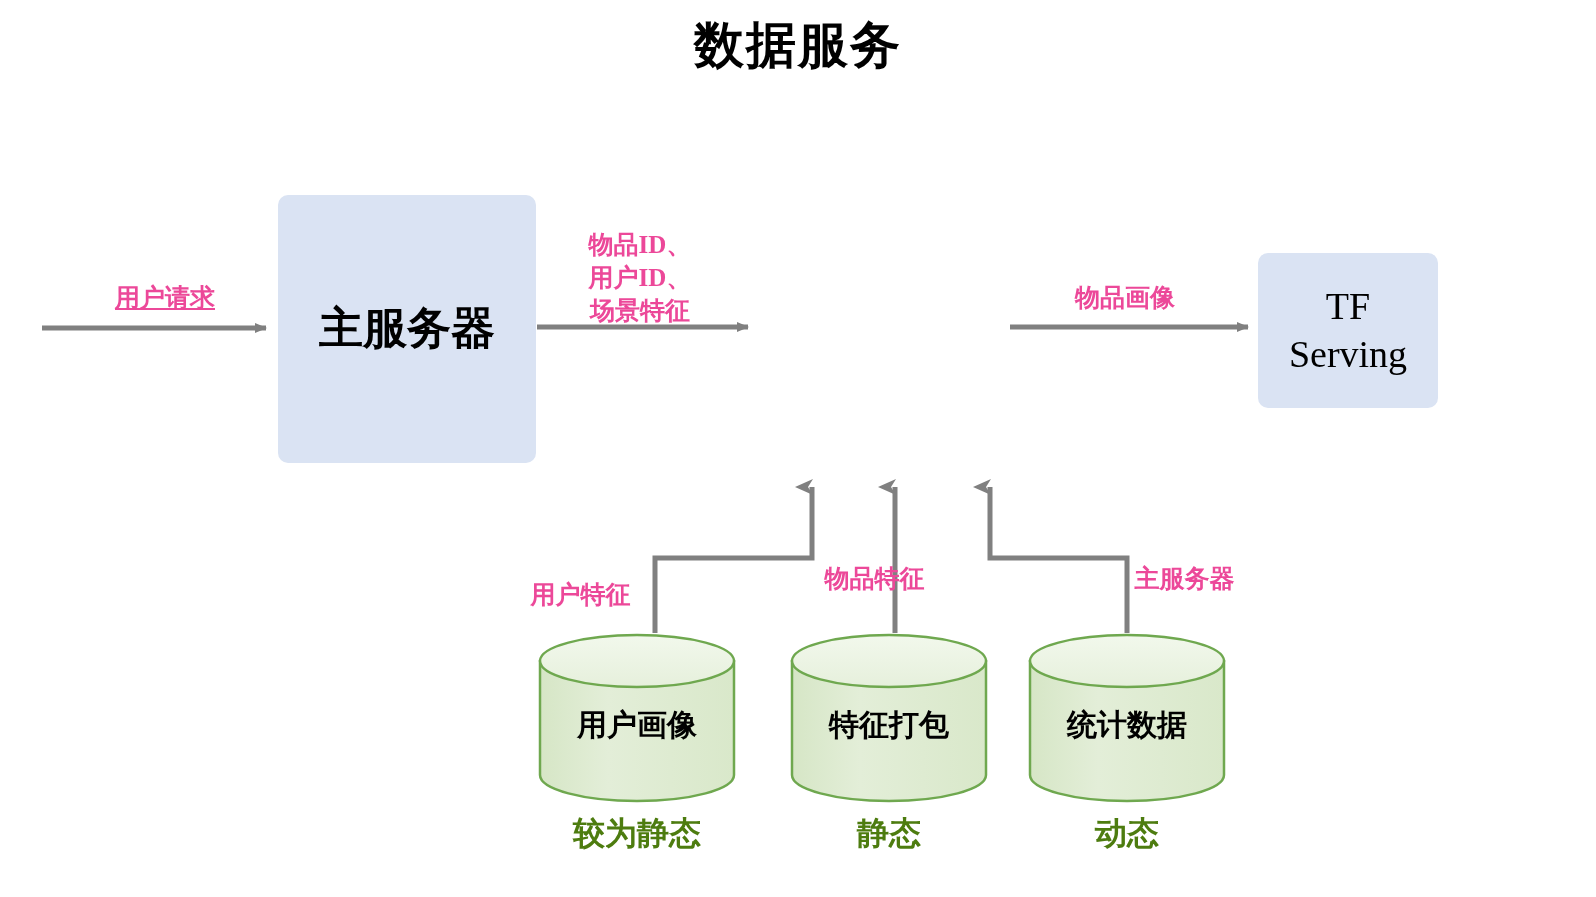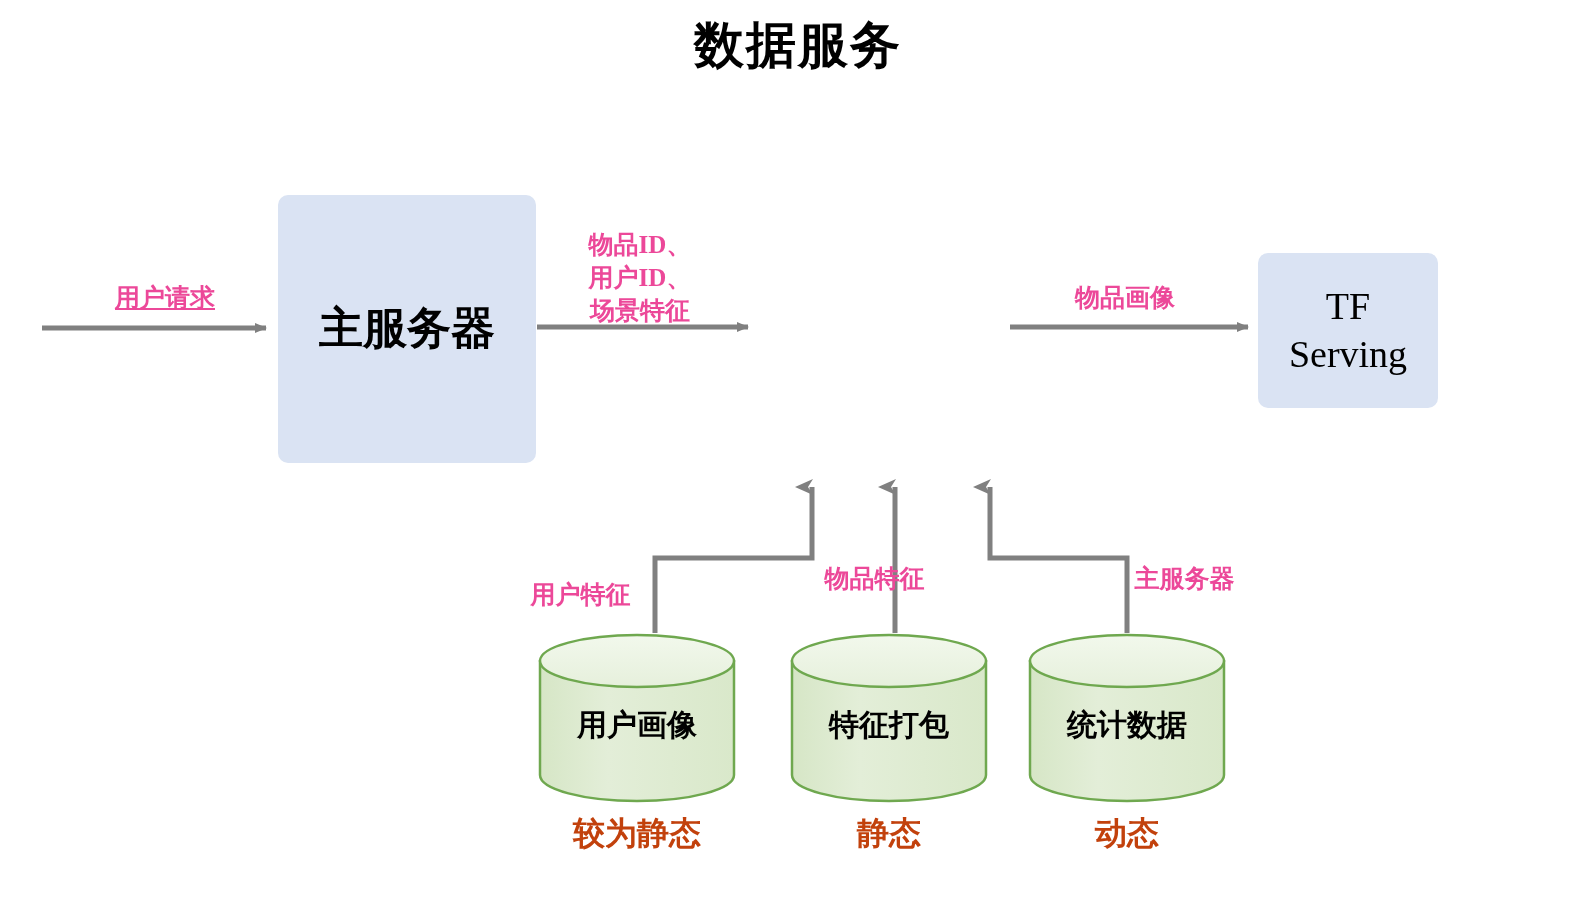--- a/index.html
+++ b/index.html
@@ -116,21 +116,21 @@
   }
   #db-user  { left: 537px; top: 633px; }
   #db-item  { left: 789px; top: 633px; }
   #db-stat  { left: 1027px; top: 633px; }
 
   .db-caption {
     position: absolute;
     font-family: "Liberation Serif", "DejaVu Serif", serif;
     font-size: 32px;
     font-weight: bold;
-    color: #c2410c;
+    color: #4d7c0f;
     text-align: center;
     width: 220px;
   }
   #cap-user { left: 527px; top: 812px; }
   #cap-item { left: 779px; top: 812px; }
   #cap-stat { left: 1017px; top: 812px; }
 </style>
 </head>
 <body>
 

